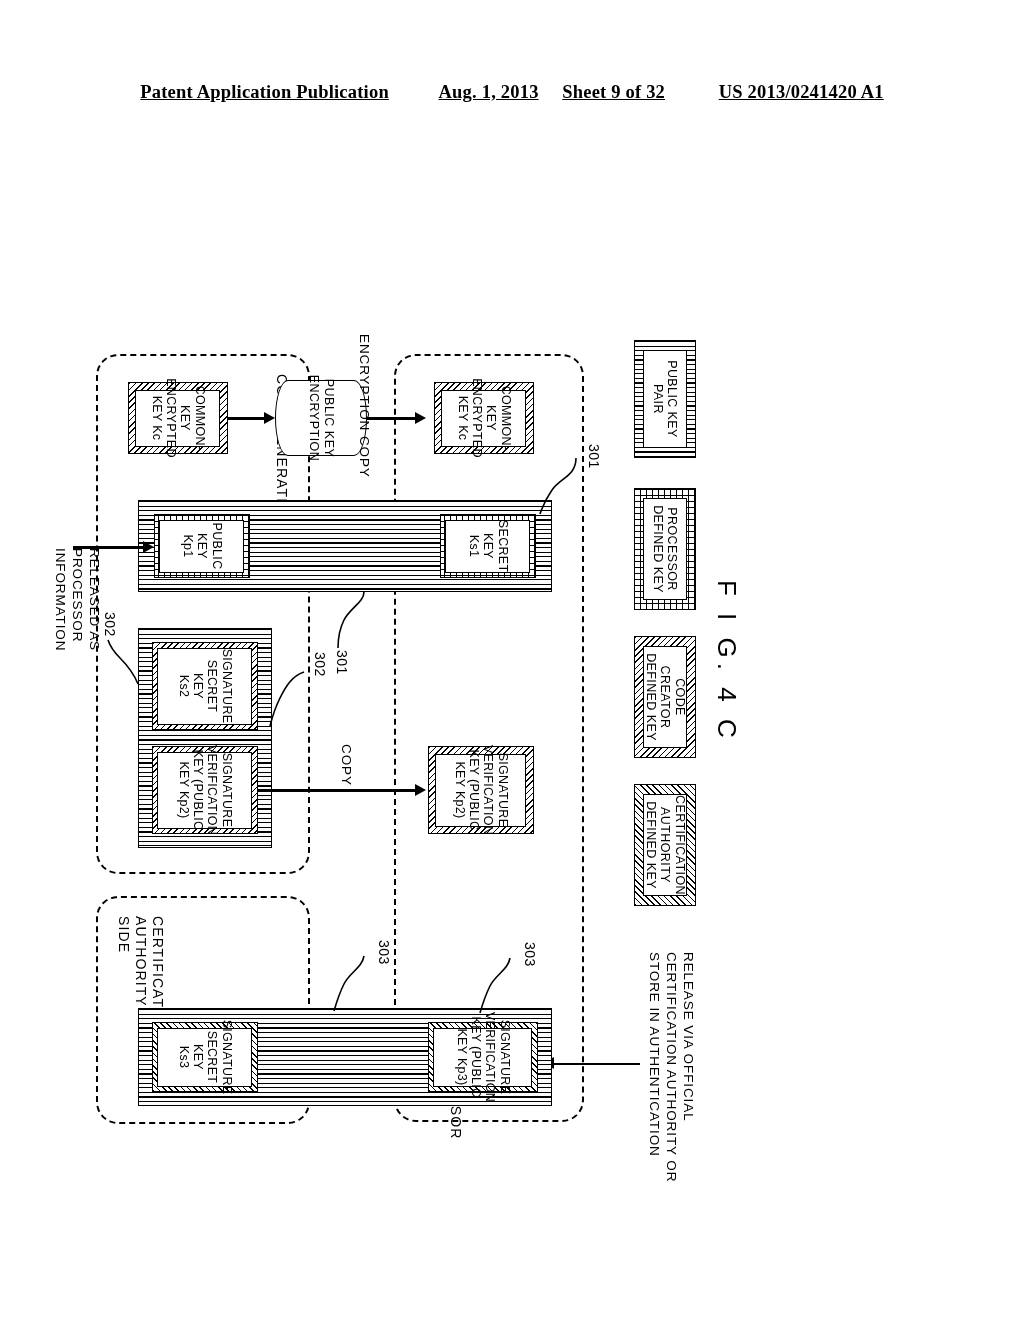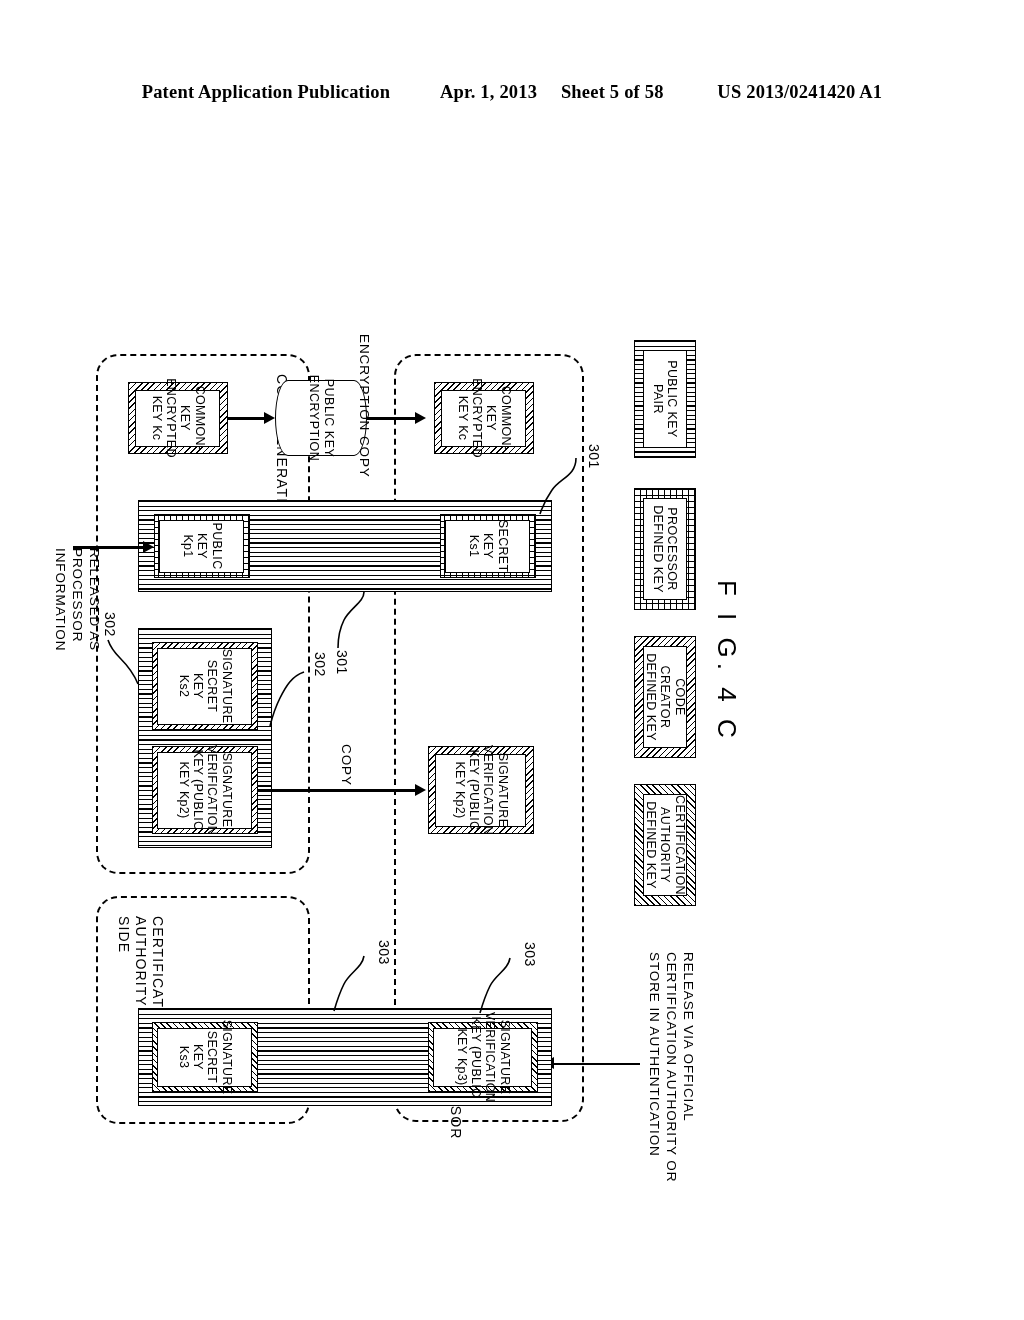--- a/index.html
+++ b/index.html
@@ -20,21 +20,21 @@
     position: absolute;
     left: 0; top: 82px;
     width: 1024px;
     text-align: center;
     font-family: "Liberation Serif", serif;
     font-weight: bold;
     font-size: 18.5px;
     letter-spacing: 0.2px;
     white-space: nowrap;
   }
-  .page-header .seg { display: inline-block; vertical-align: baseline; }
+  .page-header .seg { display: inline-block; vertical-align: baseline; text-decoration: underline; }
   .hdr-gap-1 { display: inline-block; width: 40px; }
   .hdr-gap-2 { display: inline-block; width: 14px; }
   .hdr-gap-3 { display: inline-block; width: 44px; }
 
   
   
   #fig-canvas {
     position: absolute;
     width: 900px; height: 640px;
     left: 62px;   top: 340px;
@@ -189,23 +189,23 @@
     white-space: nowrap;
   }
   svg.leader { position: absolute; overflow: visible; }
 </style>
 </head>
 <body>
 
 <div class="page-header">
   <span class="seg">Patent Application Publication</span>
   <span class="hdr-gap-1"></span>
-  <span class="seg">Apr. 1, 2013</span>
+  <span class="seg">Aug. 1, 2013</span>
   <span class="hdr-gap-2"></span>
-  <span class="seg">Sheet 5 of 58</span>
+  <span class="seg">Sheet 9 of 32</span>
   <span class="hdr-gap-3"></span>
   <span class="seg">US 2013/0241420 A1</span>
 </div>
 
 <div id="fig-canvas">
 
   <div class="fx legend-box pat-vert" style="left:0px; top:6px; width:118px; height:62px;">
     <div class="legend-inner">PUBLIC KEY
 PAIR</div>
   </div>

